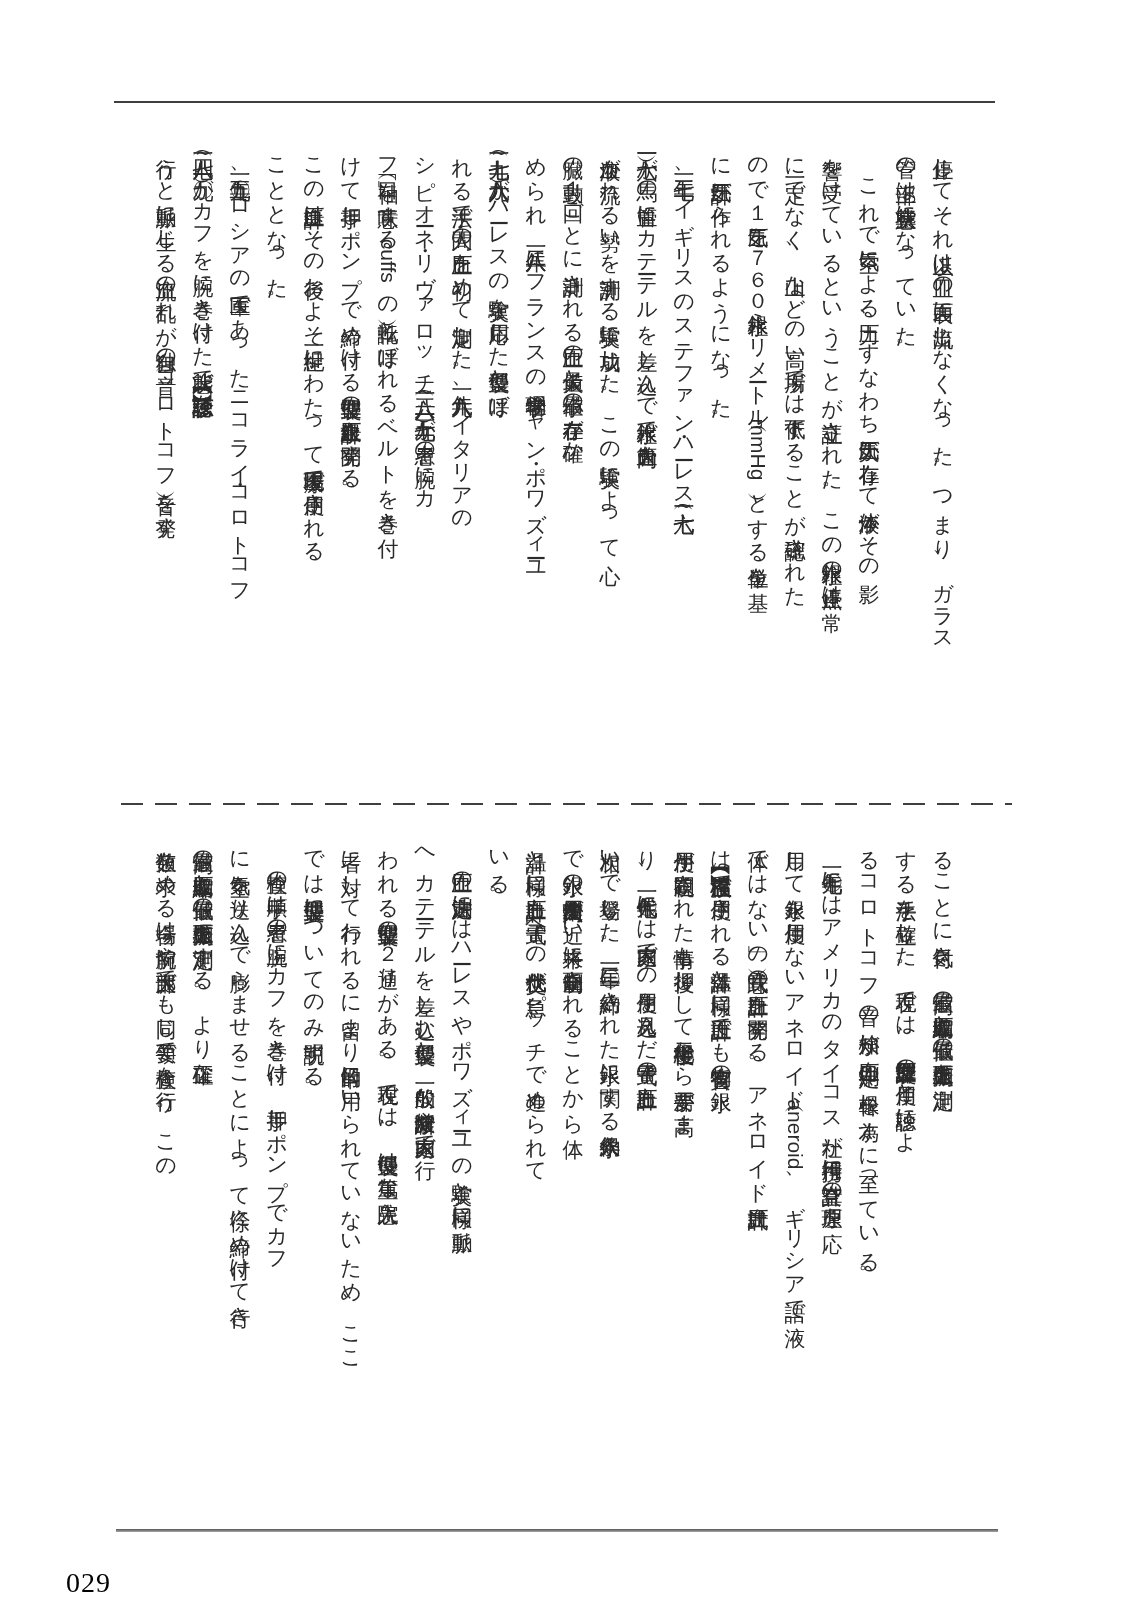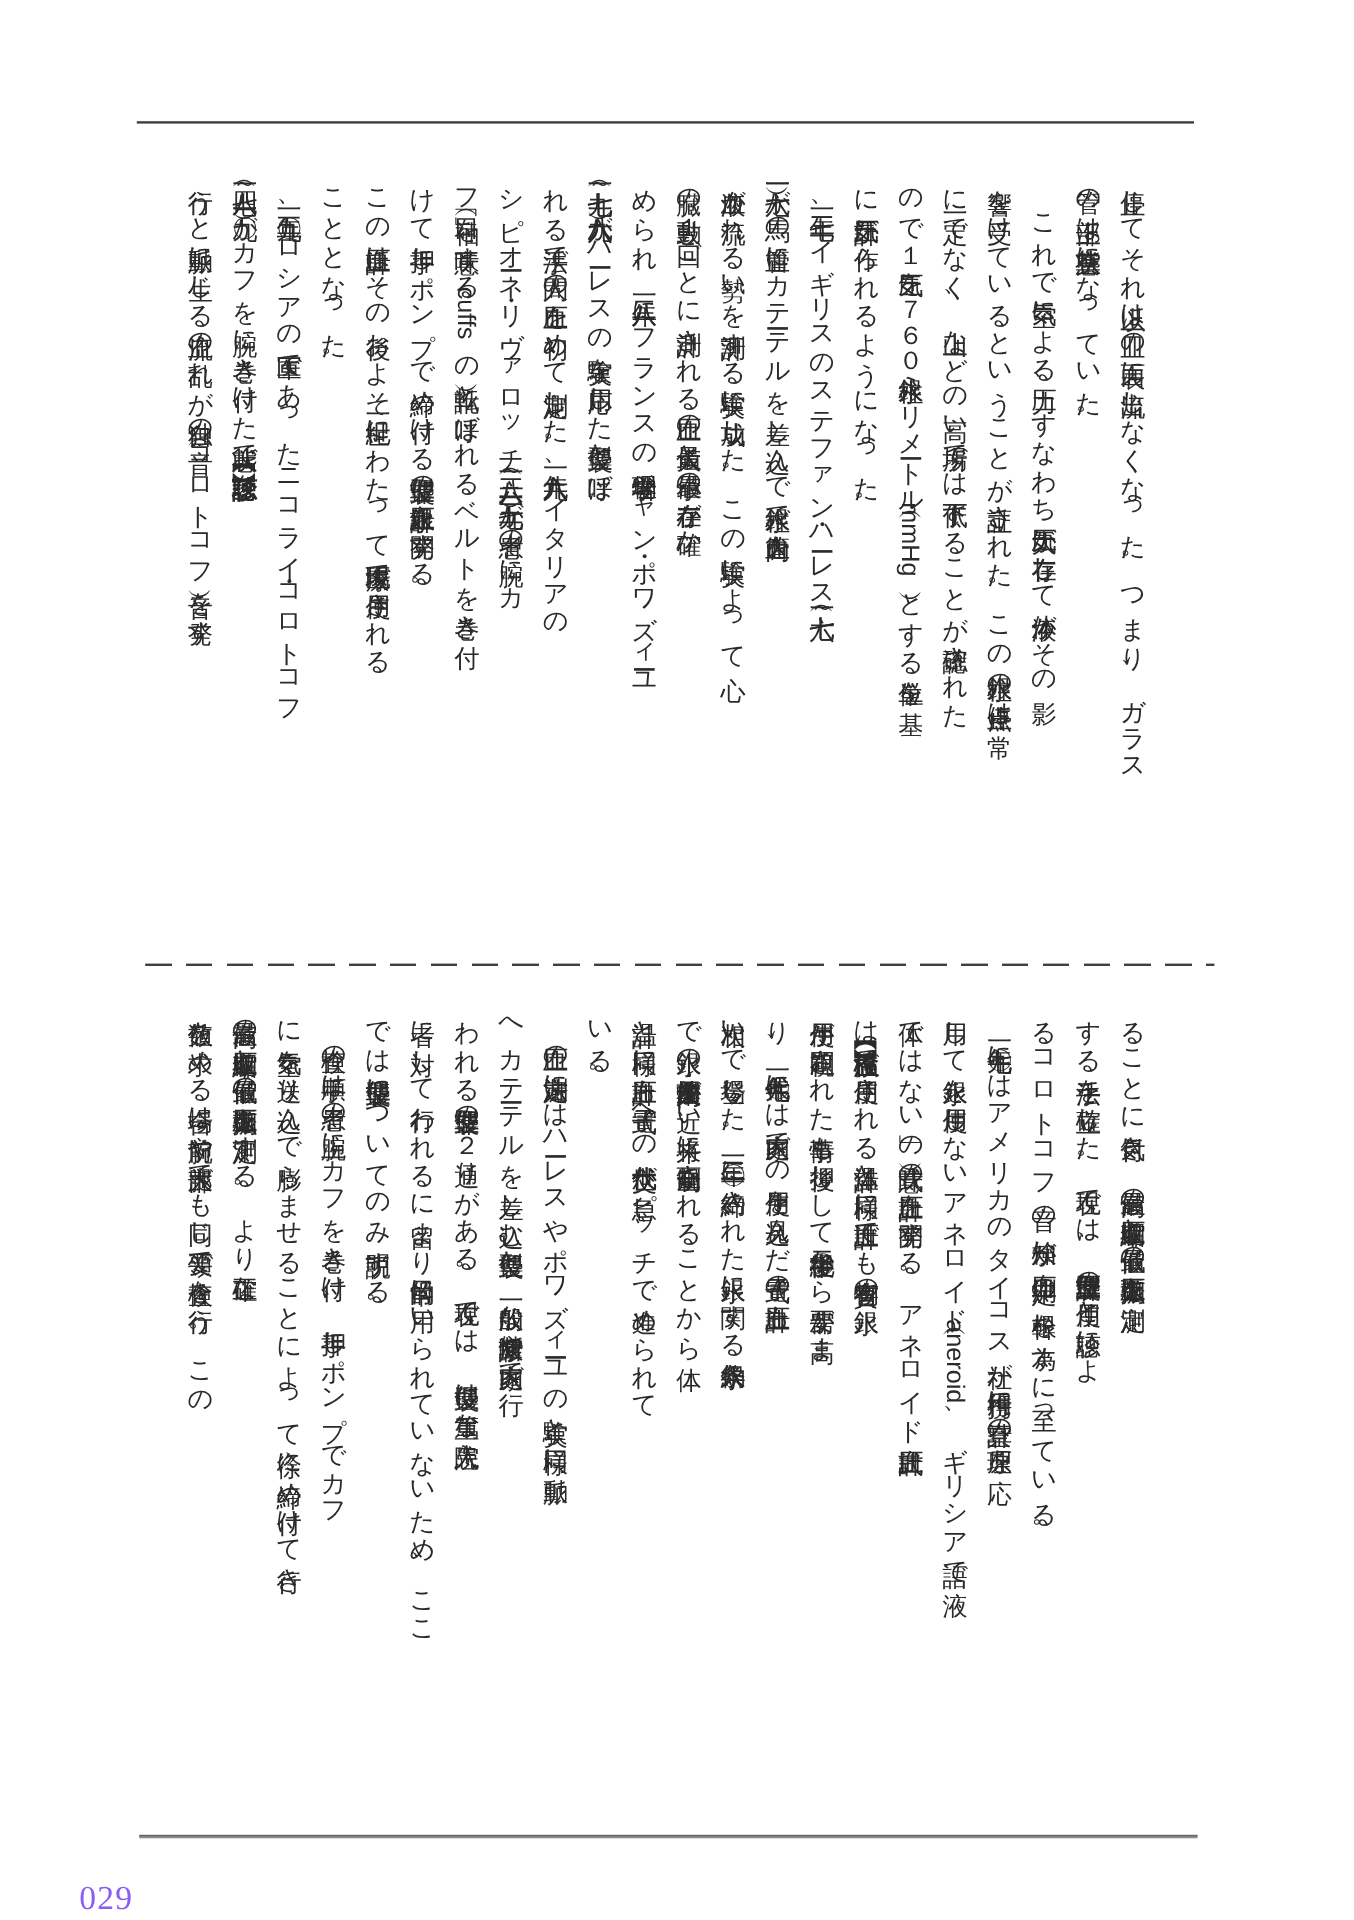--- a/index.html
+++ b/index.html
@@ -34,21 +34,21 @@
     line-height: 37px;
     height: 632px;
     letter-spacing: 0px;
     white-space: nowrap;
   }
   .vsection .col.stretch { letter-spacing: 1.6px; }
   .emph { font-weight: bold; }
   .page-number {
     position: absolute; left: 66px; top: 1567px;
     font-family: "Liberation Serif", "DejaVu Serif", serif;
-    font-size: 28px; color: #8b5cf6;
+    font-size: 28px; color: #000000;
     letter-spacing: 1px;
   }
   .footer-rule {
     position: absolute; left: 116px; top: 1529px;
     width: 882px; height: 3px;
     background: linear-gradient(to bottom, #565656, #a6a6a6);
   }
 </style>
 </head>
 <body>

